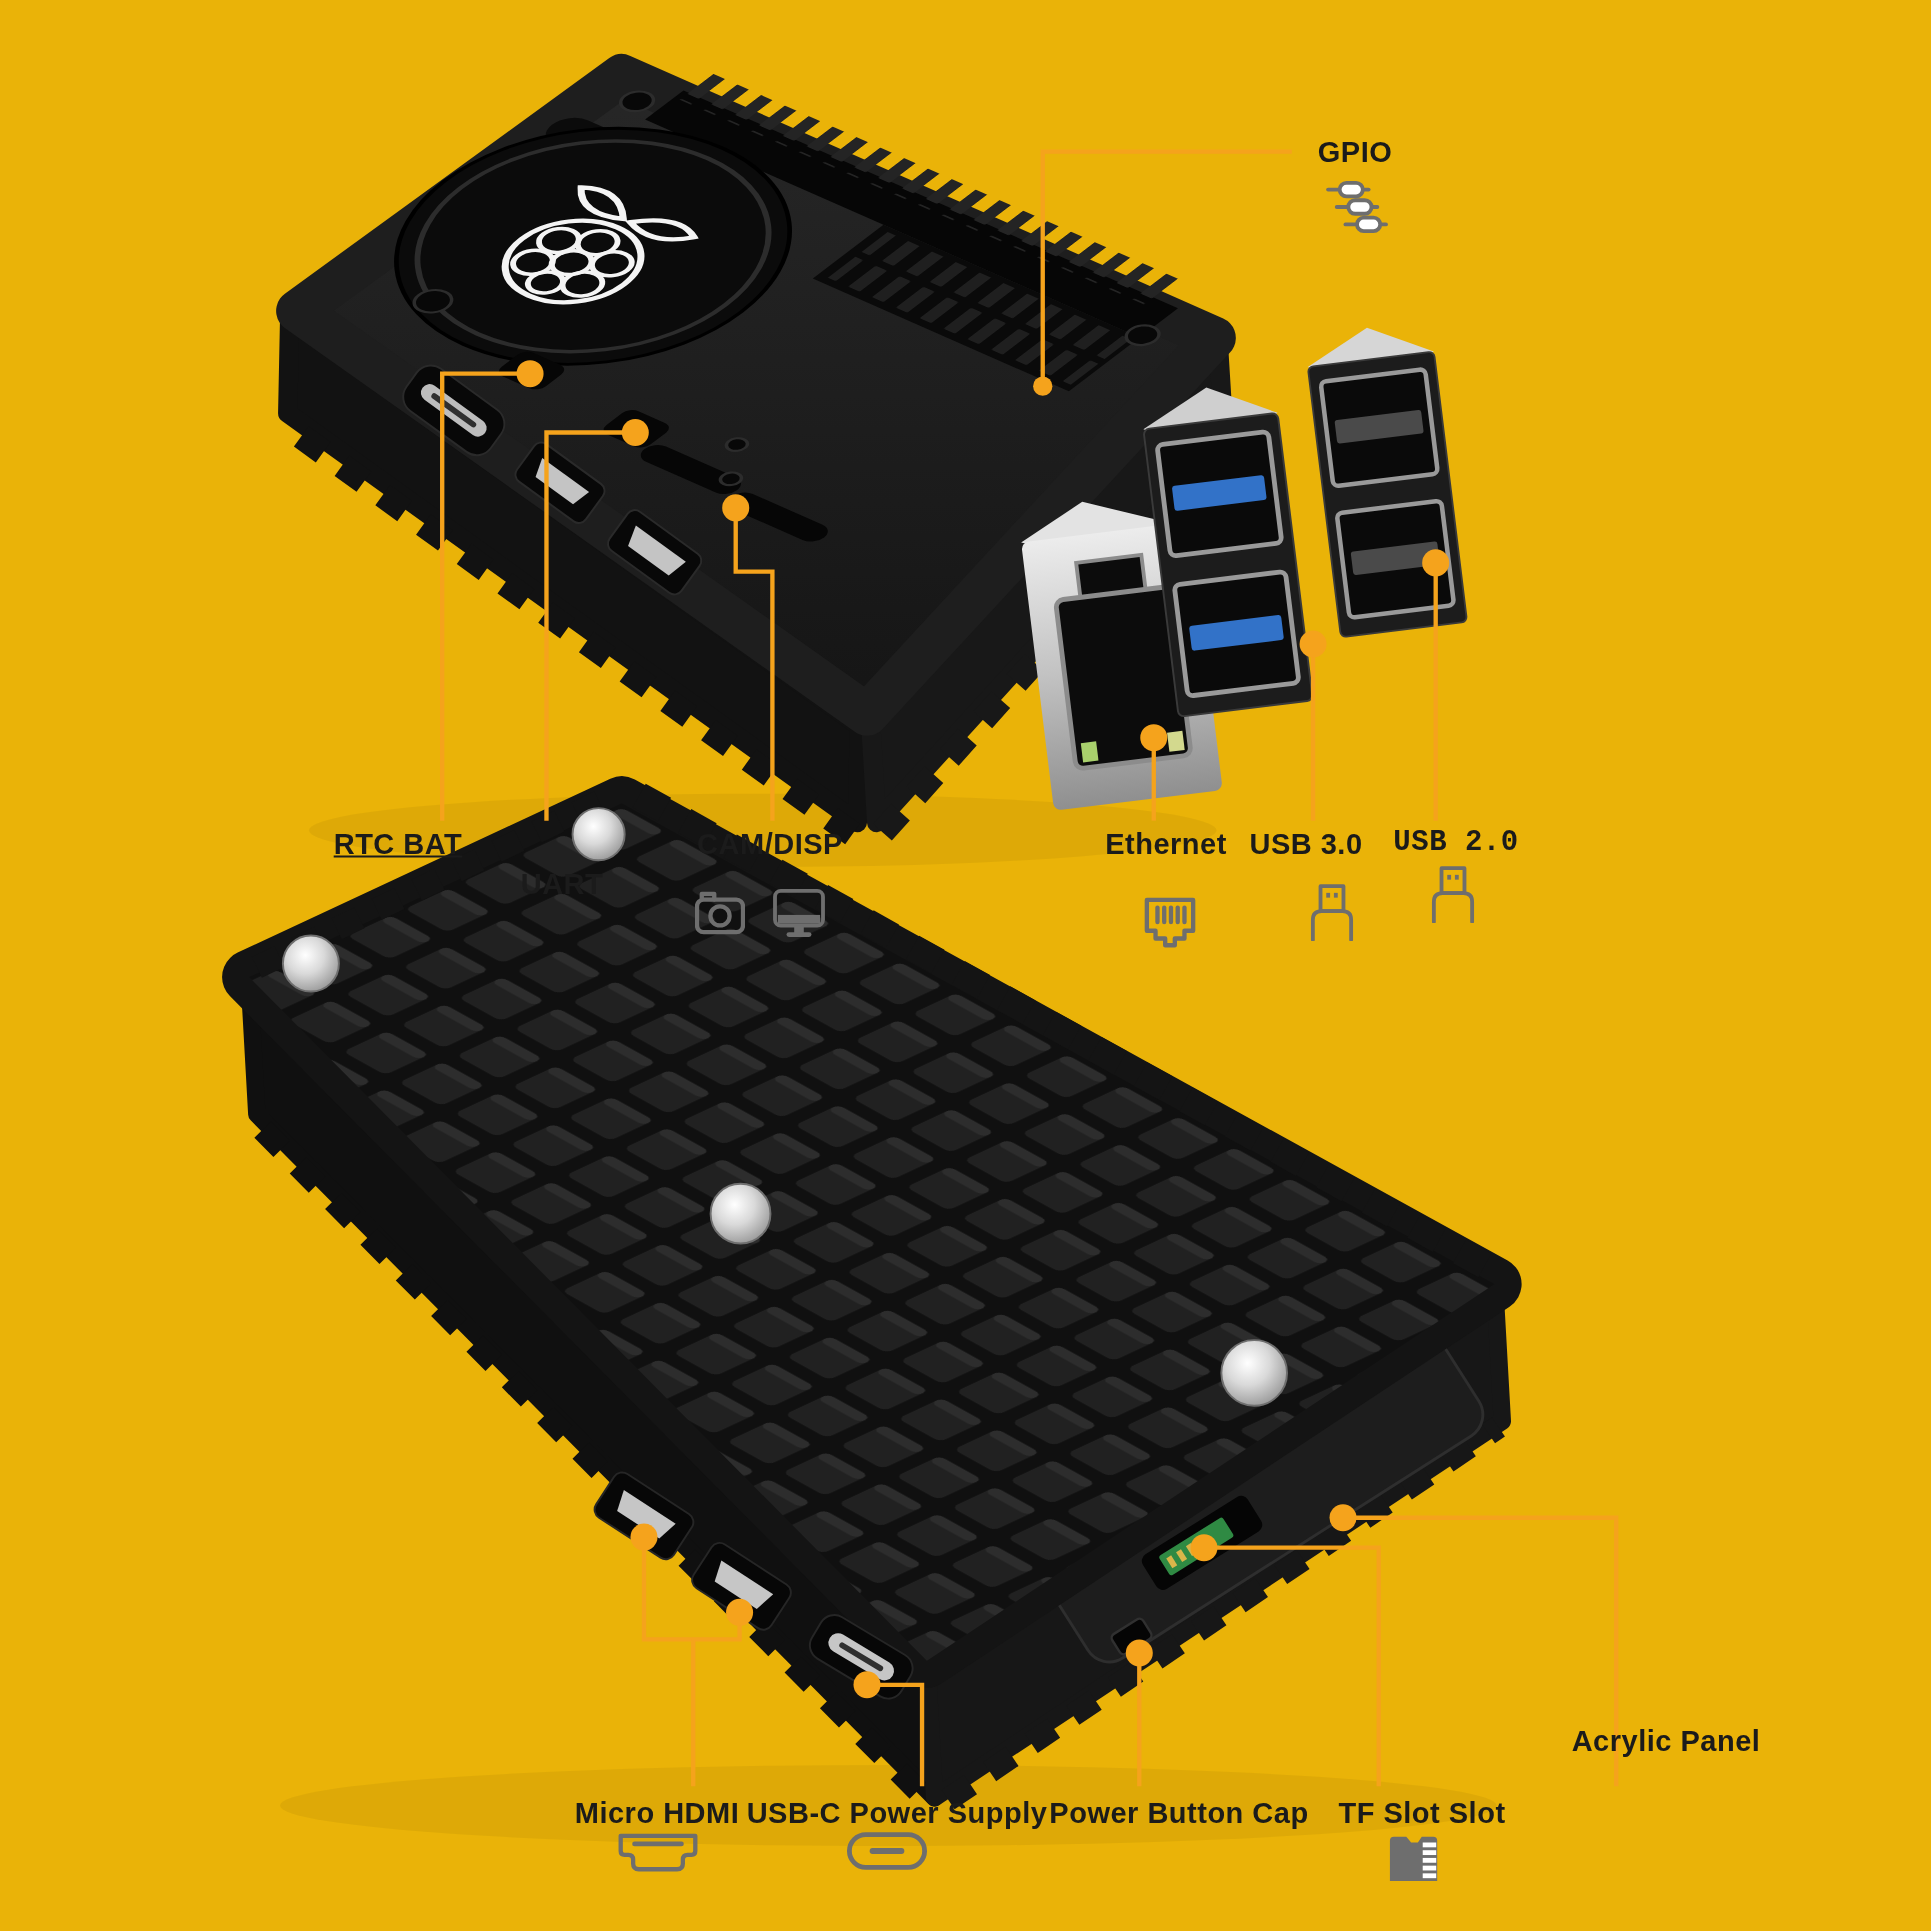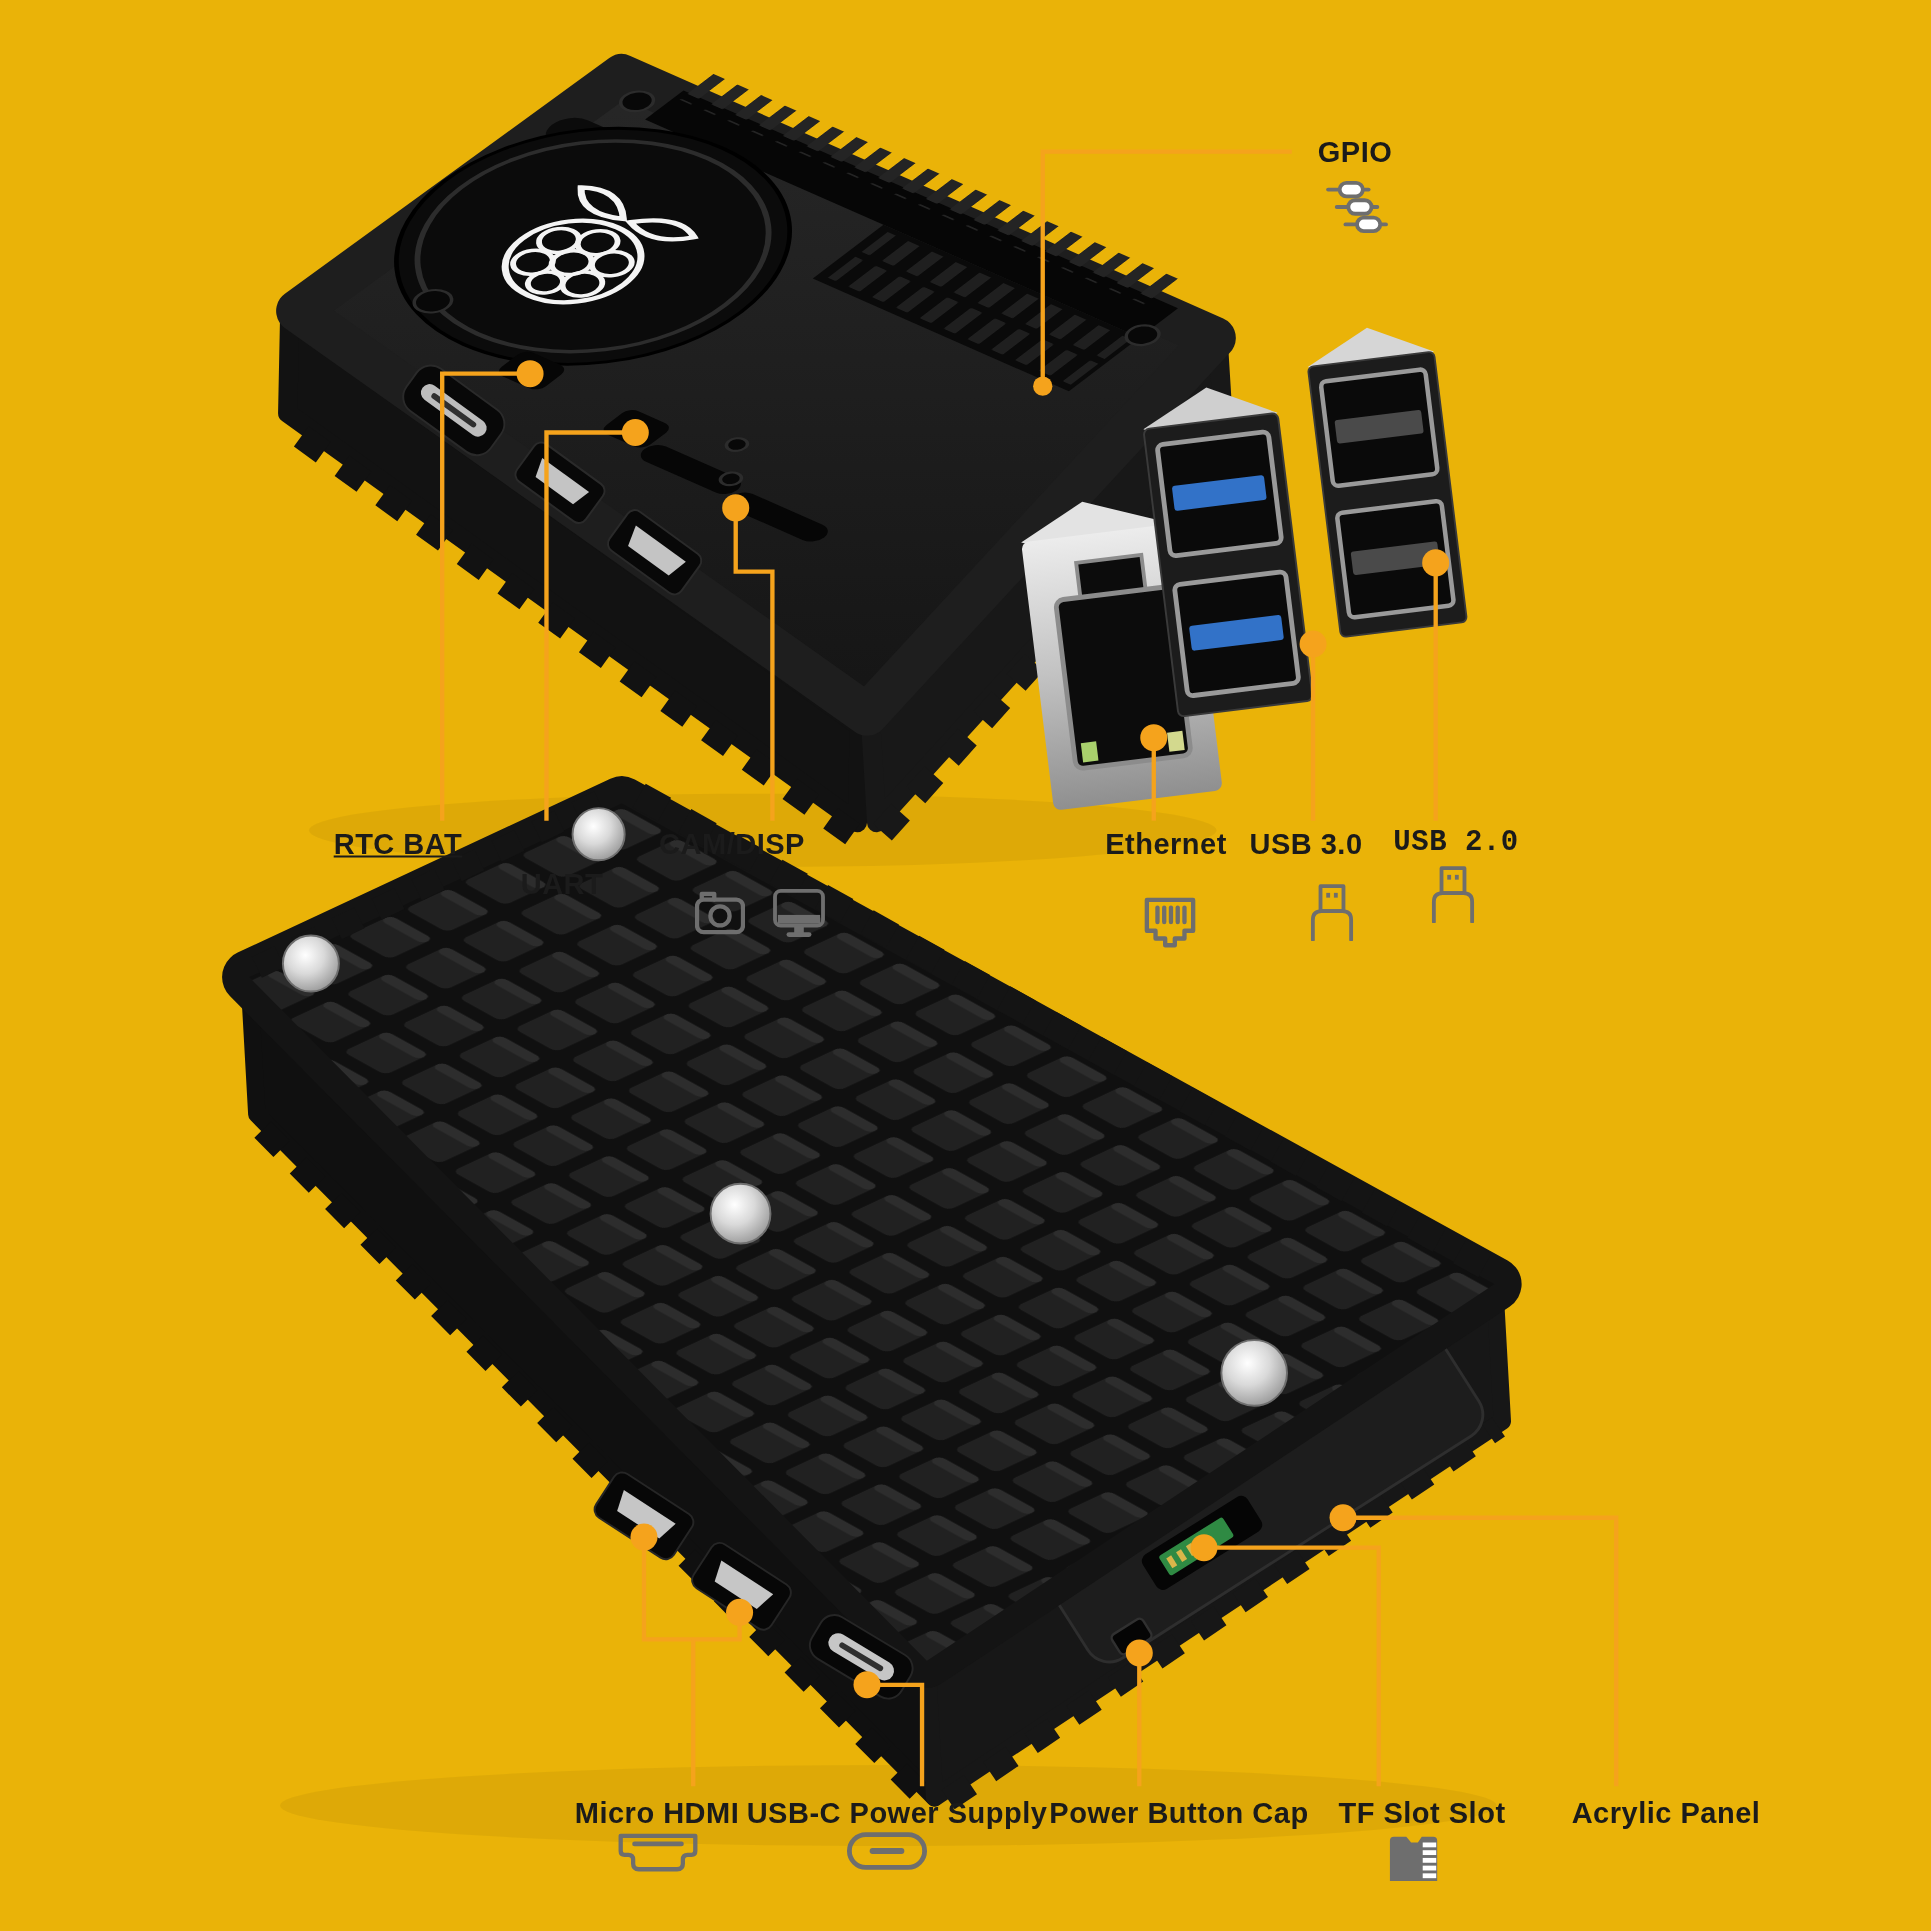--- a/index.html
+++ b/index.html
@@ -213,29 +213,29 @@
       <circle cx="898" cy="1745" r="14"></circle>
       <circle cx="1180" cy="1712" r="14"></circle>
       <circle cx="1247" cy="1603" r="14"></circle>
       <circle cx="1391" cy="1572" r="14"></circle>
     </g>
   </svg>
 
   <div class="lbl" style="left:1355px;top:152px;">GPIO</div>
   <div class="lbl" style="left:398px;top:844px;text-decoration:underline;">RTC BAT</div>
   <div class="lbl" style="left:562px;top:884px;">UART</div>
-  <div class="lbl" style="left:732px;top:844px;">CAM/DISP</div>
+  <div class="lbl" style="left:770px;top:844px;">CAM/DISP</div>
   <div class="lbl" style="left:1166px;top:844px;">Ethernet</div>
   <div class="lbl" style="left:1306px;top:844px;">USB 3.0</div>
   <div class="lbl" style="left:1456px;top:842px;font-family:Liberation Mono, monospace;">USB 2.0</div>
   <div class="lbl" style="left:657px;top:1813px;">Micro HDMI</div>
   <div class="lbl" style="left:897px;top:1813px;">USB-C Power Supply</div>
   <div class="lbl" style="left:1179px;top:1813px;">Power Button Cap</div>
   <div class="lbl" style="left:1422px;top:1813px;">TF Slot Slot</div>
-  <div class="lbl" style="left:1666px;top:1813px;">Acrylic Panel</div>
+  <div class="lbl" style="left:1666px;top:1741px;">Acrylic Panel</div>
 
   <div class="ico" style="left:1358px;top:207px;">
     <svg width="64" height="56" viewBox="0 0 66 58" stroke-width="4">
       <line x1="2" y1="11" x2="44" y2="11"></line>
         <rect x="14" y="4" width="24" height="14" rx="7" fill="#ffffff"></rect>
       <line x1="11" y1="29" x2="53" y2="29"></line>
         <rect x="23" y="22" width="24" height="14" rx="7" fill="#ffffff"></rect>
       <line x1="20" y1="47" x2="62" y2="47"></line>
         <rect x="32" y="40" width="24" height="14" rx="7" fill="#ffffff"></rect>
     </svg>

